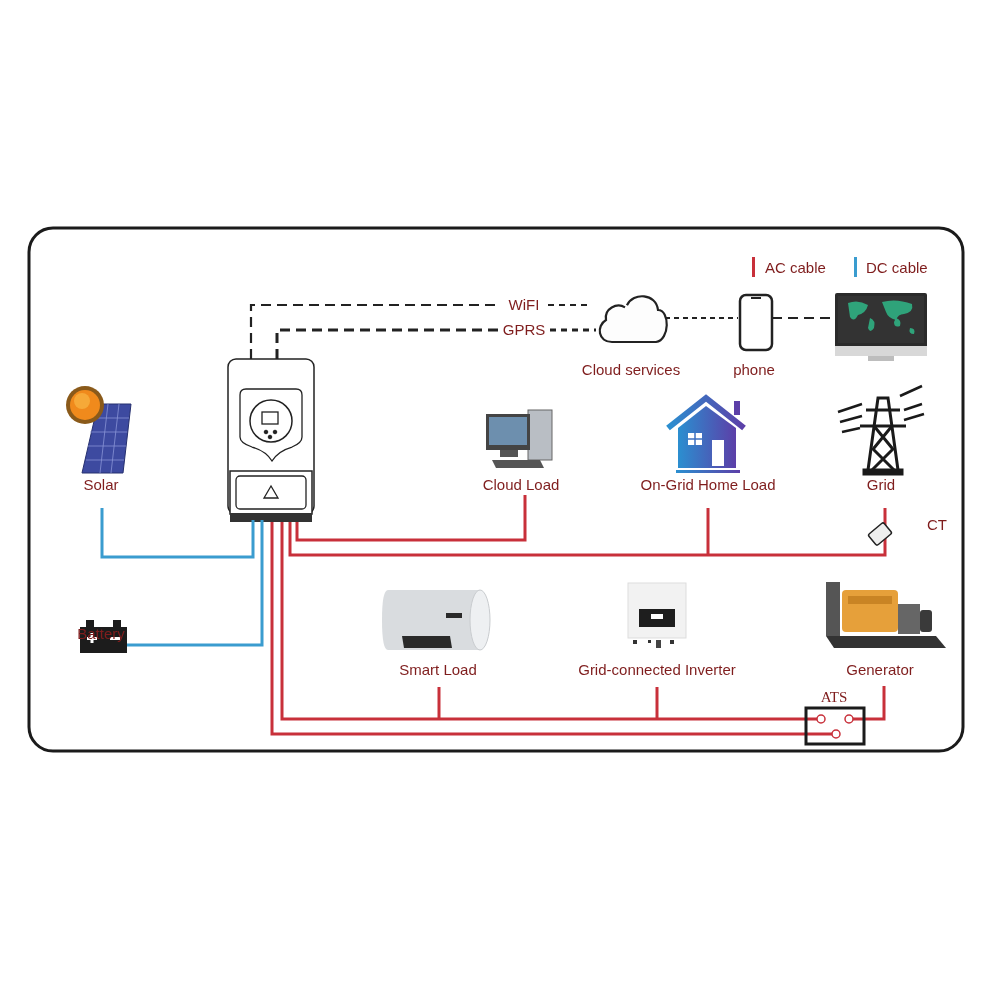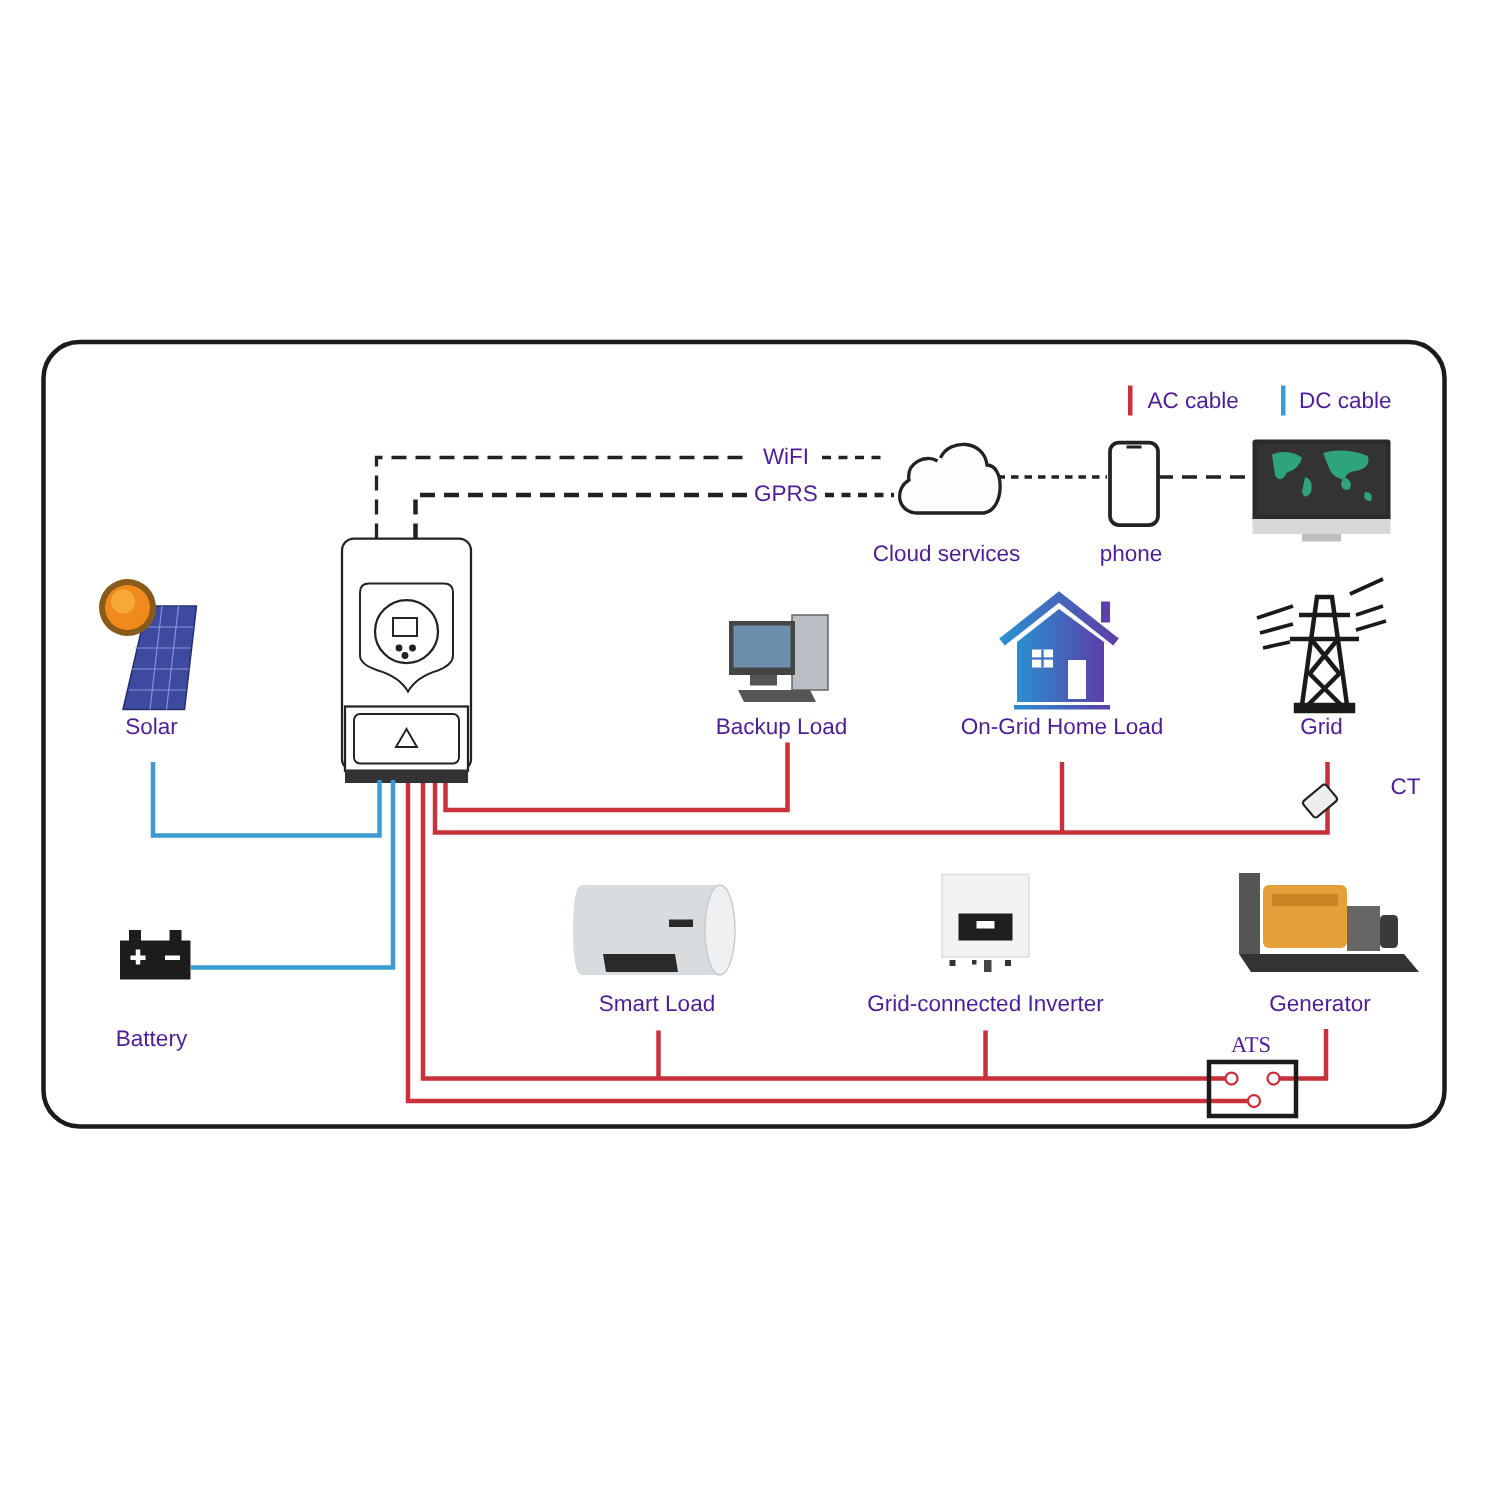--- a/index.html
+++ b/index.html
@@ -1,19 +1,19 @@
 <!DOCTYPE html>
 <html><head>
   <meta charset="utf-8">
   <style>
     html, body { margin: 0; padding: 0; background: #ffffff; }
     body { width: 1000px; height: 1000px; position: relative; overflow: hidden;
            font-family: "Liberation Sans", sans-serif; color: #222; }
     #stage { position: absolute; left: 0; top: 0; width: 1000px; height: 1000px; }
-    .lbl { position: absolute; font-size: 15px; color: #4c1d95; white-space: nowrap;
+    .lbl { position: absolute; font-size: 15px; color: #7f1d1d; white-space: nowrap;
            font-family: "Liberation Sans", sans-serif; transform: translateX(-50%); }
     .lbl.left { transform: none; }
   </style>
 </head>
 <body>
 
 <div id="stage">
 <svg width="1000" height="1000" viewBox="0 0 1000 1000" xmlns="http://www.w3.org/2000/svg">
 
   <rect x="29" y="228" width="934" height="523" rx="24" ry="24" fill="none" stroke="#1b1b1b" stroke-width="3"></rect>
@@ -176,23 +176,23 @@
 <span class="lbl left" style="left:765px; top:259px;">AC cable</span>
 <span class="lbl left" style="left:866px; top:259px;text-align:center;">DC cable</span>
 
 <span class="lbl" style="left:524px; top:296px;">WiFI</span>
 <span class="lbl" style="left:524px; top:321px;">GPRS</span>
 
 <span class="lbl" style="left:631px; top:361px;text-align:right;">Cloud services</span>
 <span class="lbl" style="left:754px; top:361px;text-align:right;">phone</span>
 
 <span class="lbl" style="left:101px; top:476px;">Solar</span>
-<span class="lbl" style="left:101px; top:684px;">Battery</span>
+<span class="lbl" style="left:101px; top:625px;">Battery</span>
 
-<span class="lbl" style="left:521px; top:476px;">Backup Load</span>
+<span class="lbl" style="left:521px; top:476px;">Cloud Load</span>
 <span class="lbl" style="left:708px; top:476px;">On-Grid Home Load</span>
 <span class="lbl" style="left:881px; top:476px;">Grid</span>
 <span class="lbl left" style="left:908px; top:516px;margin-left:19px;">CT</span>
 
 <span class="lbl" style="left:438px; top:661px;">Smart Load</span>
 <span class="lbl" style="left:657px; top:661px;">Grid-connected Inverter</span>
 <span class="lbl" style="left:880px; top:661px;">Generator</span>
 <span class="lbl" style="left:834px; top:689px;font-family:Liberation Serif, serif;">ATS</span>
 </div>
 

